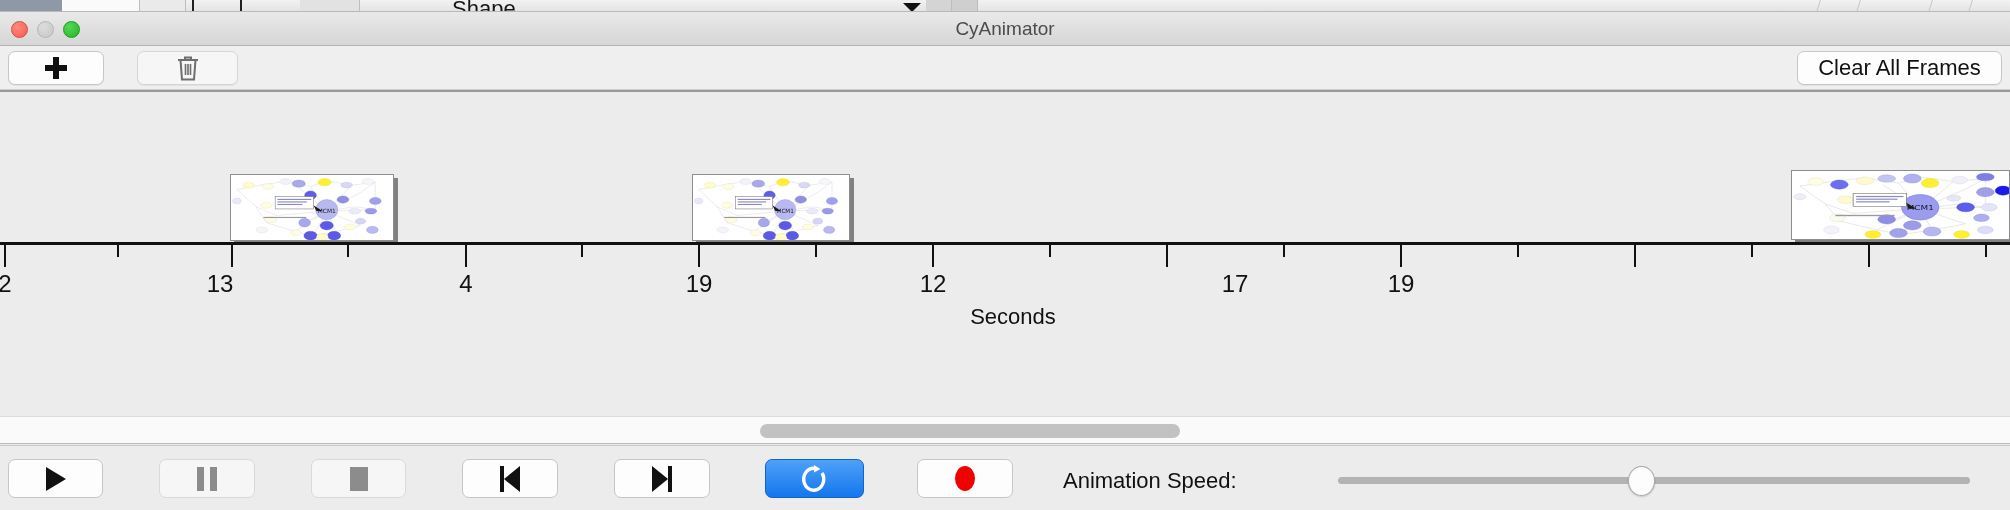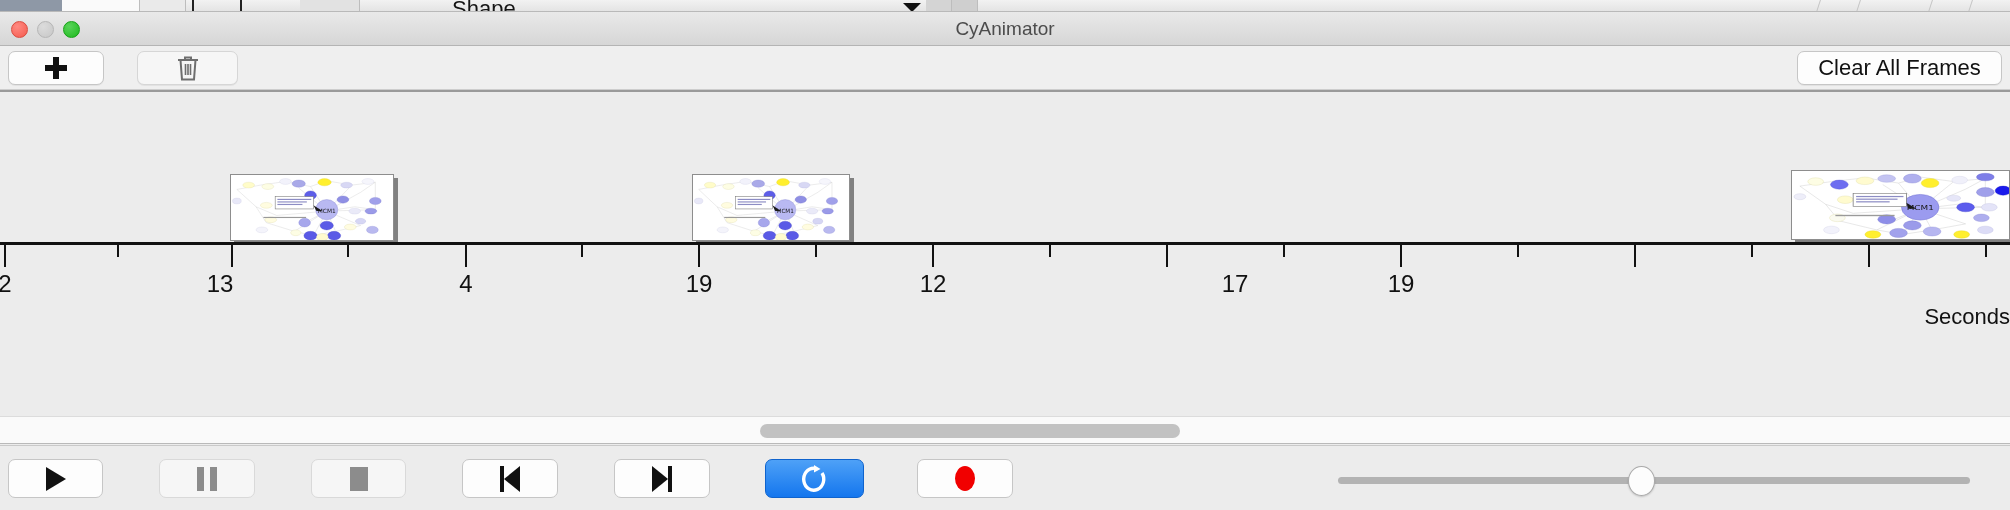--- a/index.html
+++ b/index.html
@@ -105,21 +105,21 @@
   .tick { position: absolute; top: 3px; width: 2px; background: #111; }
   .tick.major { height: 22px; }
   .tick.minor { height: 12px; }
   .tick-label {
     position: absolute; top: 28px;
     font-size: 24px; color: #111;
     transform: translateX(-50%);
     white-space: nowrap;
   }
   .axis-title {
-    position: absolute; top: 62px; width: 2010px; text-align: right;
+    position: absolute; top: 62px; width: 2010px; text-align: center;
     font-size: 22px; color: #111; padding-left: 16px;
   }
 
   
   .hscroll {
     position: absolute; left: 0; top: 416px; width: 2010px; height: 28px;
     background: #fafafa; border-top: 1px solid #dcdcdc; border-bottom: 1px solid #b9b9b9;
   }
   .hscroll-thumb {
     position: absolute; left: 760px; top: 7px; width: 420px; height: 14px;
@@ -450,15 +450,16 @@
     <svg width="28" height="30" viewBox="0 0 28 30">
       <path d="M21,9 A10,11 0 1 1 13,4.2" stroke="#ffffff" stroke-width="3.4" fill="none" stroke-linecap="butt"></path>
       <path d="M13,1 L13,8.5 L19.5,5 Z" fill="#ffffff"></path>
     </svg>
   </div>
 
   <div class="ctl" id="record-button">
     <span class="rec-dot"></span>
   </div>
 
+  <div class="speed-label">Animation Speed:</div>
   <div class="slider-track"></div>
   <div class="slider-thumb" style="left: 1627.86px;"></div>
 </div>
 
 </body></html>

